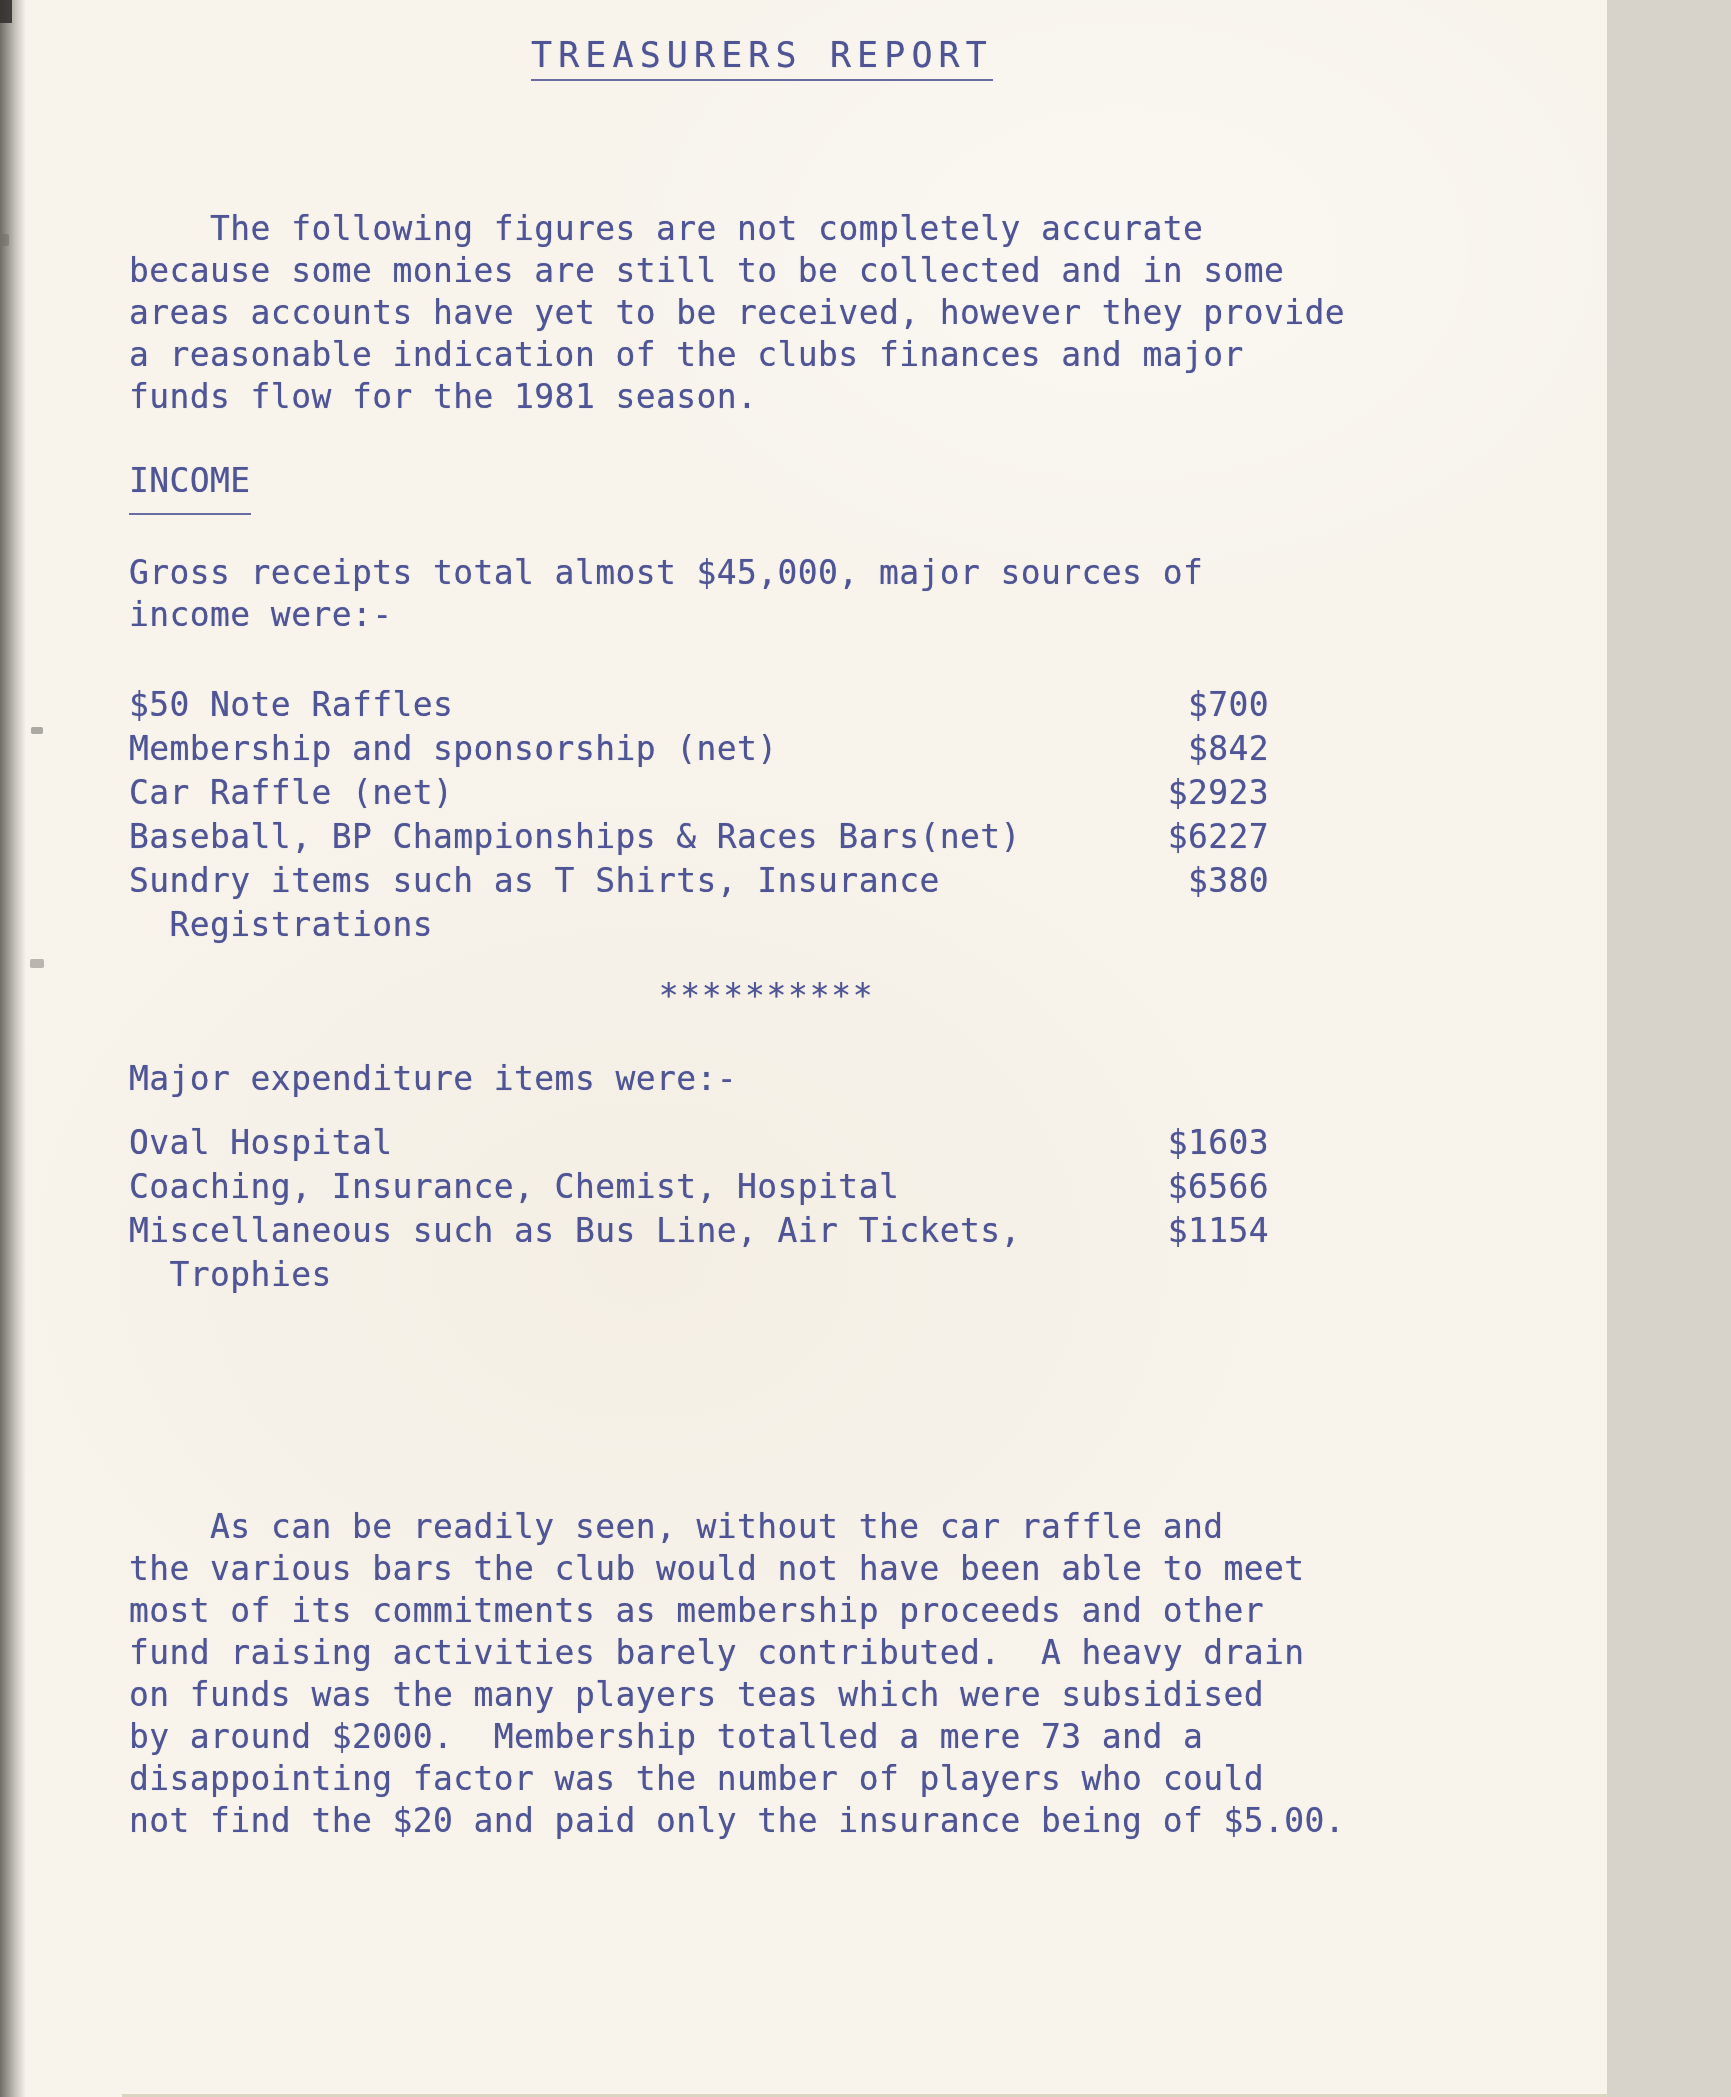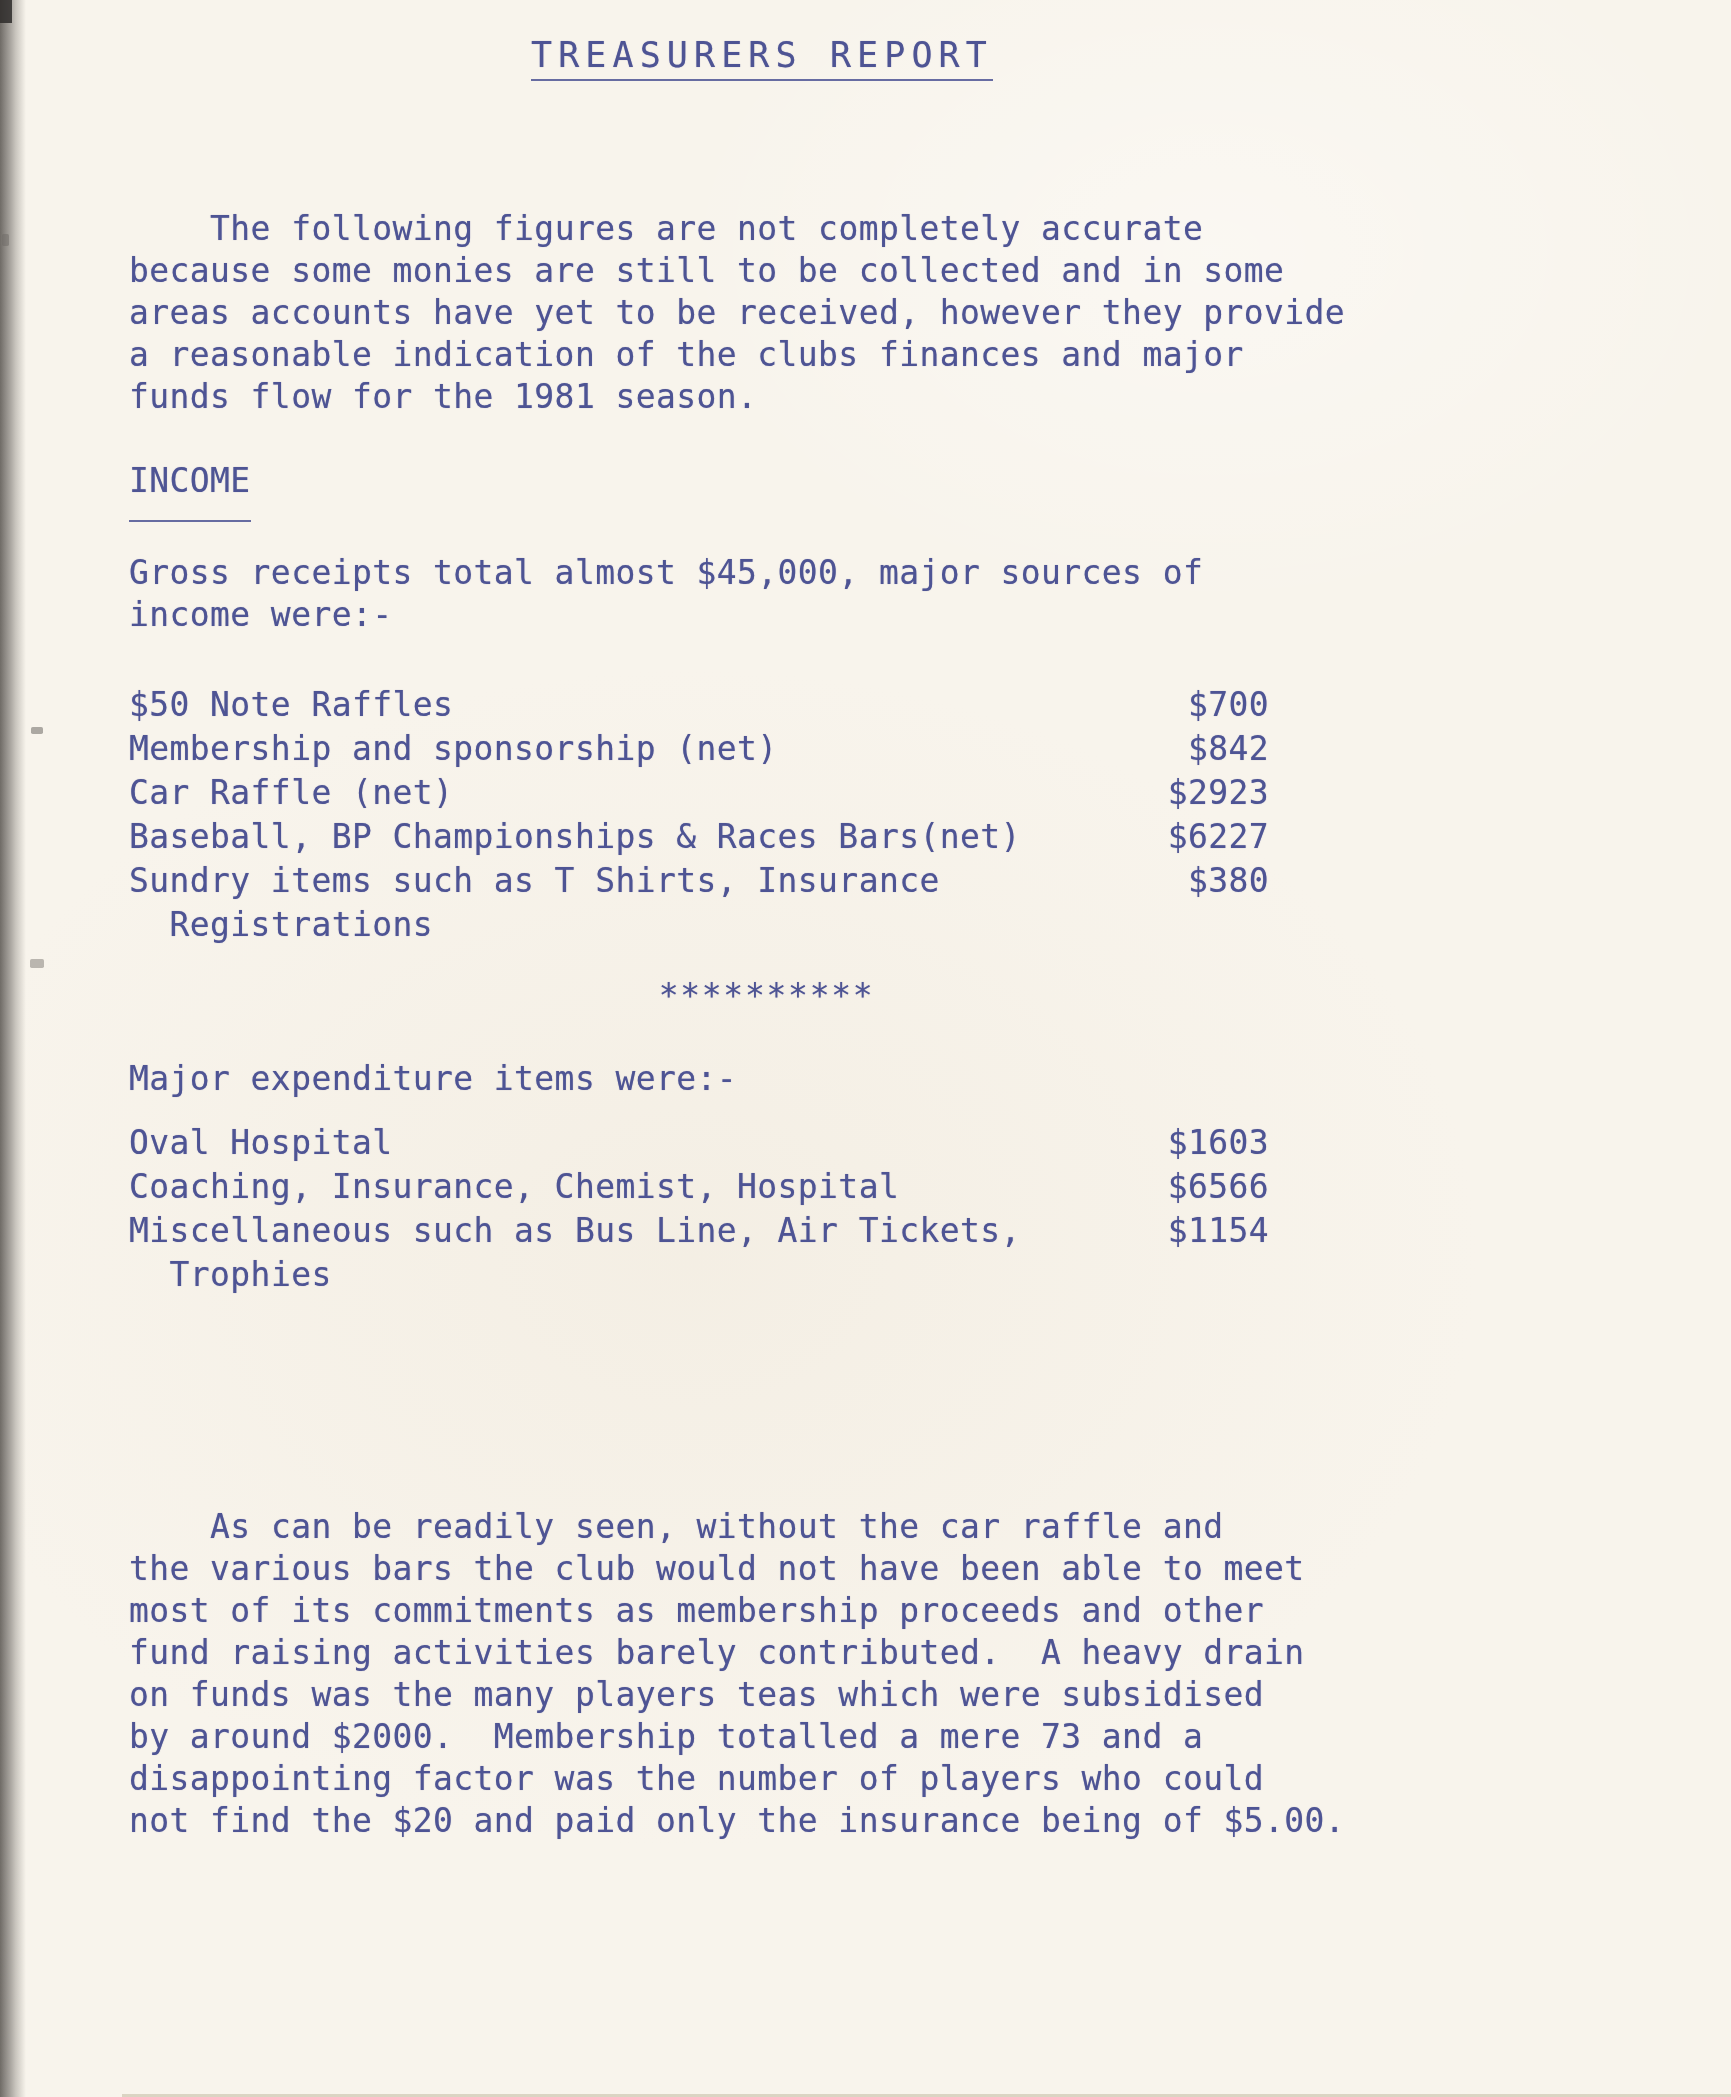--- a/index.html
+++ b/index.html
@@ -2,21 +2,21 @@
 <html style="font-size:14px"><head>
 <meta charset="utf-8">
 <style>
   html, body {
     margin: 0;
     padding: 0;
     background: #d8d3ca;
   }
   .page {
     position: relative;
-    width: 1731px;
+    width: 1607px;
     height: 2097px;
     background:
       radial-gradient(ellipse 786px 524px at 70% 12%, rgba(255,255,255,0.35), rgba(255,255,255,0) 70%),
       radial-gradient(ellipse 1048px 786px at 40% 60%, rgba(240,233,220,0.5), rgba(240,233,220,0) 75%),
       #f8f4ec;
     overflow: hidden;
     font-family: "DejaVu Sans Mono", "Liberation Mono", monospace;
     color: #4e5494;
   }
   .ink {
@@ -78,21 +78,21 @@
 
   .section-heading {
     position: absolute;
     left: 129px;
     font-size: 33px;
     letter-spacing: 0.4px;
     white-space: pre;
   }
   .income-heading {
     top: 461px;
-    padding-bottom: 20px;
+    padding-bottom: 13px;
     border-bottom: 2.6px solid rgba(78, 84, 148, 0.85);
   }
   .income-subheading { top: 552px; }
   .expenditure-heading { top: 1059px; }
 
   .money-list {
     position: absolute;
     left: 129px;
     width: 1140px;
     font-size: 33px;

